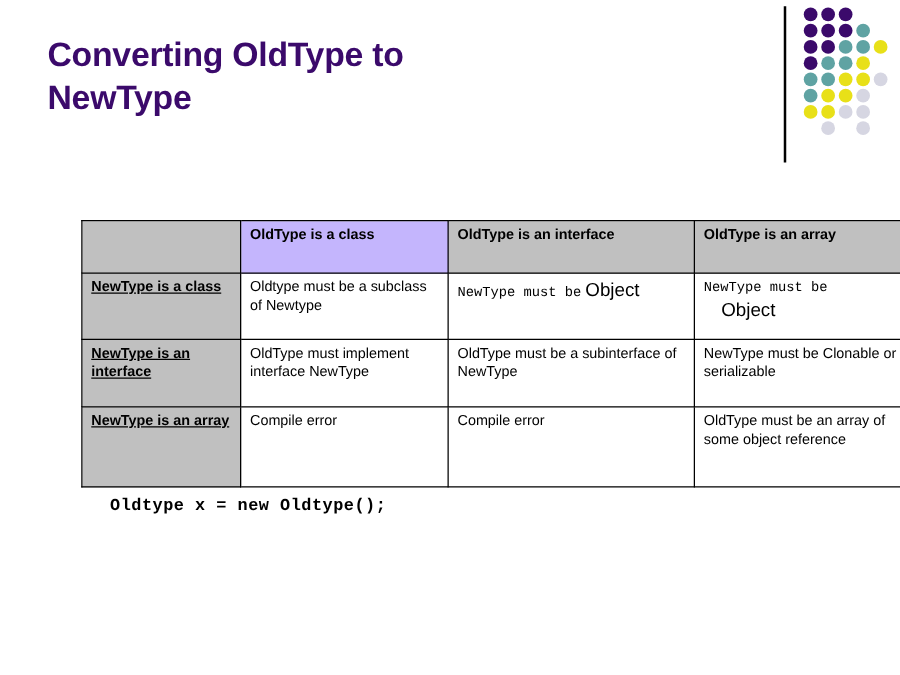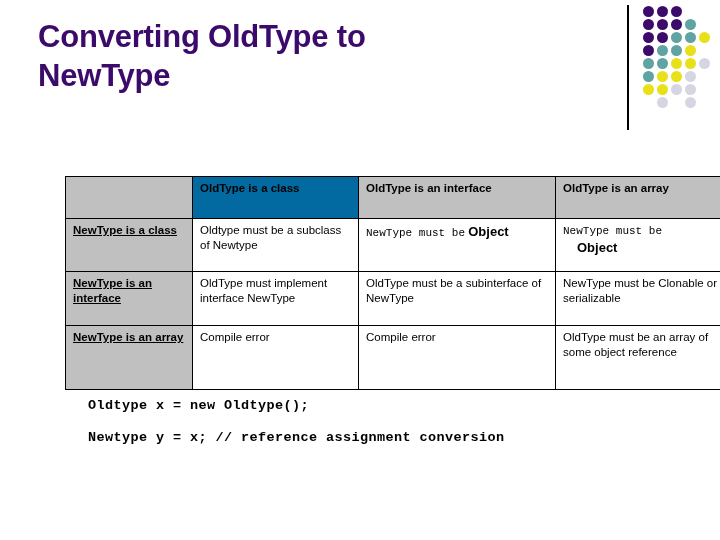--- a/index.html
+++ b/index.html
@@ -13,25 +13,25 @@
     height: 540px;
     position: relative;
     overflow: hidden;
     font-family: "Liberation Sans", sans-serif;
   }
 
   
   #slide-title {
     position: absolute;
     left: 38px;
-    top: 18px;
+    top: 28px;
     width: 480px;
     color: #3B0A6B;
     font-family: "Liberation Sans", sans-serif;
-    font-size: 31px;
+    font-size: 27px;
     font-weight: bold;
     line-height: 1.25;
     letter-spacing: -0.2px;
   }
 
   
   #deco {
     position: absolute;
     left: 620px;
     top: 0px;
@@ -112,22 +112,21 @@
   .r1 td, .r1 th { height: 44px; }
   .r2 td, .r2 th { height: 45px; }
   .r3 td, .r3 th { height: 55px; margin-left: 40px; }
 
   .mono {
     font-family: "Liberation Mono", "DejaVu Sans Mono", monospace;
     font-size: 11px;
   }
   .small-obj {
     font-family: "Liberation Sans", sans-serif;
-    font-size: 13px;
-    font-weight: bold;
+    font-size: 15px;
   }
   .indent-obj {
     display: inline-block;
     margin-left: 14px;
   }
 
   
   #code-block {
     position: absolute;
     left: 88px;
@@ -253,21 +252,21 @@
         <div class="dot" style="background: rgb(214, 214, 226);"></div>
       </div>
       <div class="dot-cell"></div>
     </div>
 </div>
 
 <table id="matrix-table">
   <thead>
     <tr>
       <th class="corner-cell col-head" style="background: rgb(192, 192, 192);"></th>
-      <th class="col-a mono" style="background: #0369a1;">OldType is a class</th>
+      <th class="col-a mono" style="background: #c4b5fd;">OldType is a class</th>
       <th class="col-b mono" style="background: rgb(192, 192, 192);">OldType is an interface</th>
       <th class="col-c mono" style="background: rgb(192, 192, 192);">OldType is an array</th>
     </tr>
   </thead>
   <tbody>
 
     <tr class="r1">
       <th class="rowhead mono" style="background: rgb(192, 192, 192);">NewType is a class</th>
       <td class="mono">Oldtype  must be a subclass of Newtype</td>
       <td>
@@ -292,14 +291,13 @@
       <td class="mono">Compile error</td>
       <td class="mono">Compile error</td>
       <td class="mono">OldType  must be an array of some object reference</td>
     </tr>
 
   </tbody>
 </table>
 
 <div id="code-block">
   <div class="code-line">Oldtype x = new Oldtype();</div>
-  <div class="code-line">Newtype y = x; // reference assignment conversion</div>
 </div>
 
 </body></html>

